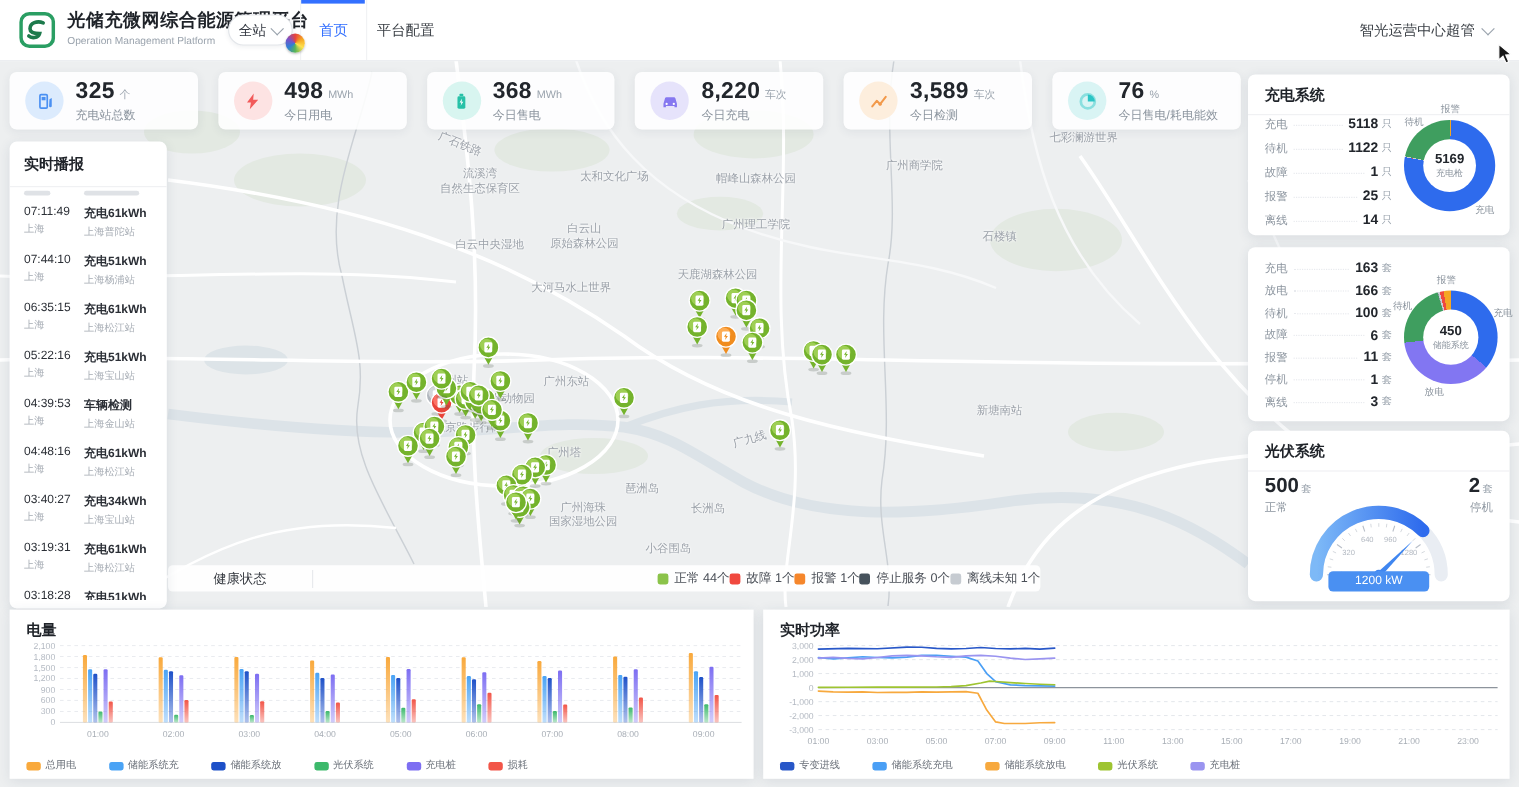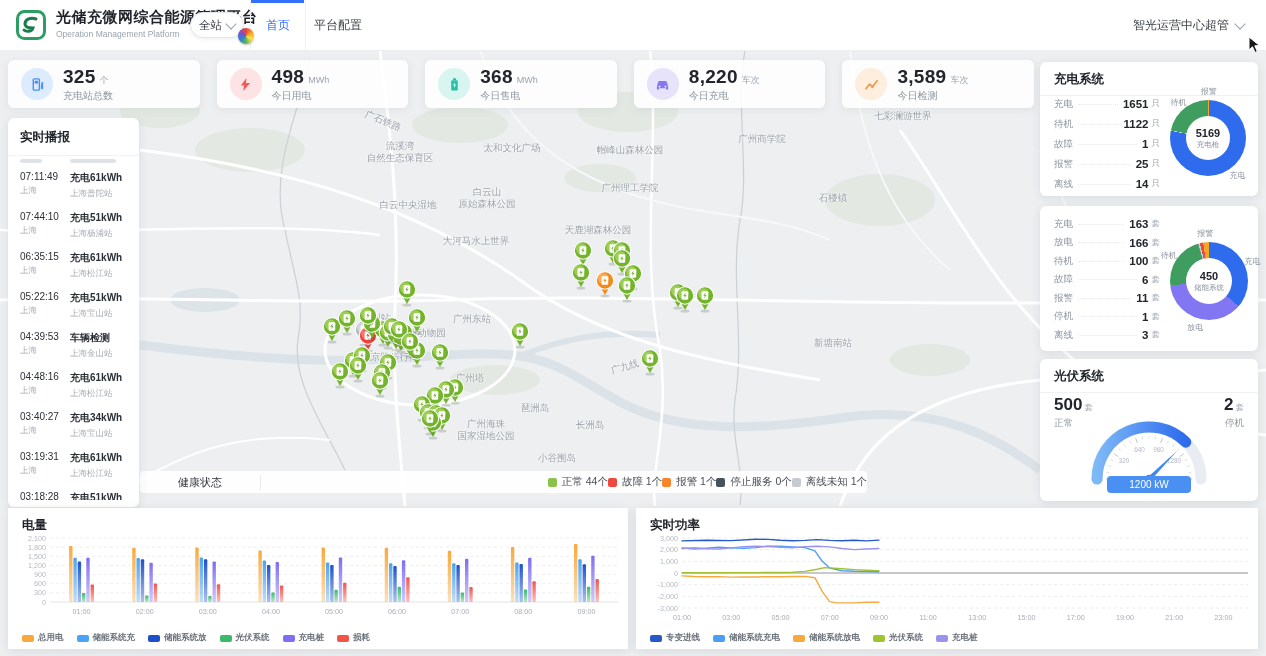--- a/index.html
+++ b/index.html
@@ -92,21 +92,21 @@
   #gauge-box{position:absolute;left:14px;top:58px;width:190px;height:66px;}
   #gauge-badge{position:absolute;left:50%;transform:translateX(-50%);top:117px;width:84px;height:17px;
     background:#4a90f2;border-radius:4px;color:#fff;font-size:10px;display:flex;align-items:center;justify-content:center;}
   
   .chart-card{position:absolute;top:508px;height:141px;background:#fff;border-radius:0;
     box-shadow:0 2px 10px rgba(40,60,90,.10);z-index:20;}
   #chart-left{left:8px;width:620px;}
   #chart-right{left:636px;width:622px;}
   .chart-title{font-size:12.5px;font-weight:bold;color:#1f2329;padding:9px 14px 0 14px;}
   .chart-svg{position:absolute;left:4px;top:24px;}
-  .legend{position:absolute;left:14px;bottom:5px;display:flex;gap:13px;align-items:center;font-weight:bold;}
+  .legend{position:absolute;left:14px;bottom:5px;display:flex;gap:27px;align-items:center;}
   .lg-item{display:flex;align-items:center;gap:4px;font-size:8.5px;color:#6b717a;}
   .lg-chip{width:12px;height:7px;border-radius:2px;}
   
   #cursor{position:absolute;left:1248px;top:36px;z-index:60;}
 </style>
 </head>
 <body>
 
 <div id="canvas">
 
@@ -640,20 +640,35 @@
           </svg>
         </div>
         <div class="kpi-main">
           <div class="kpi-top">
             <span class="kpi-value">3,589</span>
             <span class="kpi-unit">车次</span>
           </div>
           <div class="kpi-label">今日检测</div>
         </div>
       </div>
+      <div class="kpi-card">
+        <div class="kpi-icon" style="background: rgb(217, 244, 244);">
+          <svg width="15" height="15" viewBox="0 0 16 16">
+            <circle cx="8" cy="8" r="6.2" fill="none" stroke="#2bc5c5" stroke-width="2.4" opacity="0.45"></circle>
+            <path d="M8 8 V1.8 A6.2 6.2 0 0 1 14.2 8 Z" fill="#2bc5c5"></path>
+          </svg>
+        </div>
+        <div class="kpi-main">
+          <div class="kpi-top">
+            <span class="kpi-value">76</span>
+            <span class="kpi-unit">%</span>
+          </div>
+          <div class="kpi-label">今日售电/耗电能效</div>
+        </div>
+      </div>
     </div>
 
   <div id="broadcast">
     <div id="bc-title">实时播报</div>
     <div id="bc-list">
       <div class="bc-clip">
         <span style="left:0;width:22px;"></span>
           <span style="left:50px;width:46px;"></span>
       </div>
     <div class="bc-item">
@@ -772,21 +787,21 @@
         </div>
       </div>
   </div>
 
   <div class="panel" id="panel1">
     <div class="panel-title">充电系统</div>
     <div class="panel-rows" id="p1-rows">
         <div class="prow">
           <span class="lbl">充电</span>
           <span class="leader"></span>
-          <span class="val">1651</span>
+          <span class="val">5118</span>
           <span class="unit">只</span>
         </div>
         <div class="prow">
           <span class="lbl">待机</span>
           <span class="leader"></span>
           <span class="val">1122</span>
           <span class="unit">只</span>
         </div>
         <div class="prow">
           <span class="lbl">故障</span>

